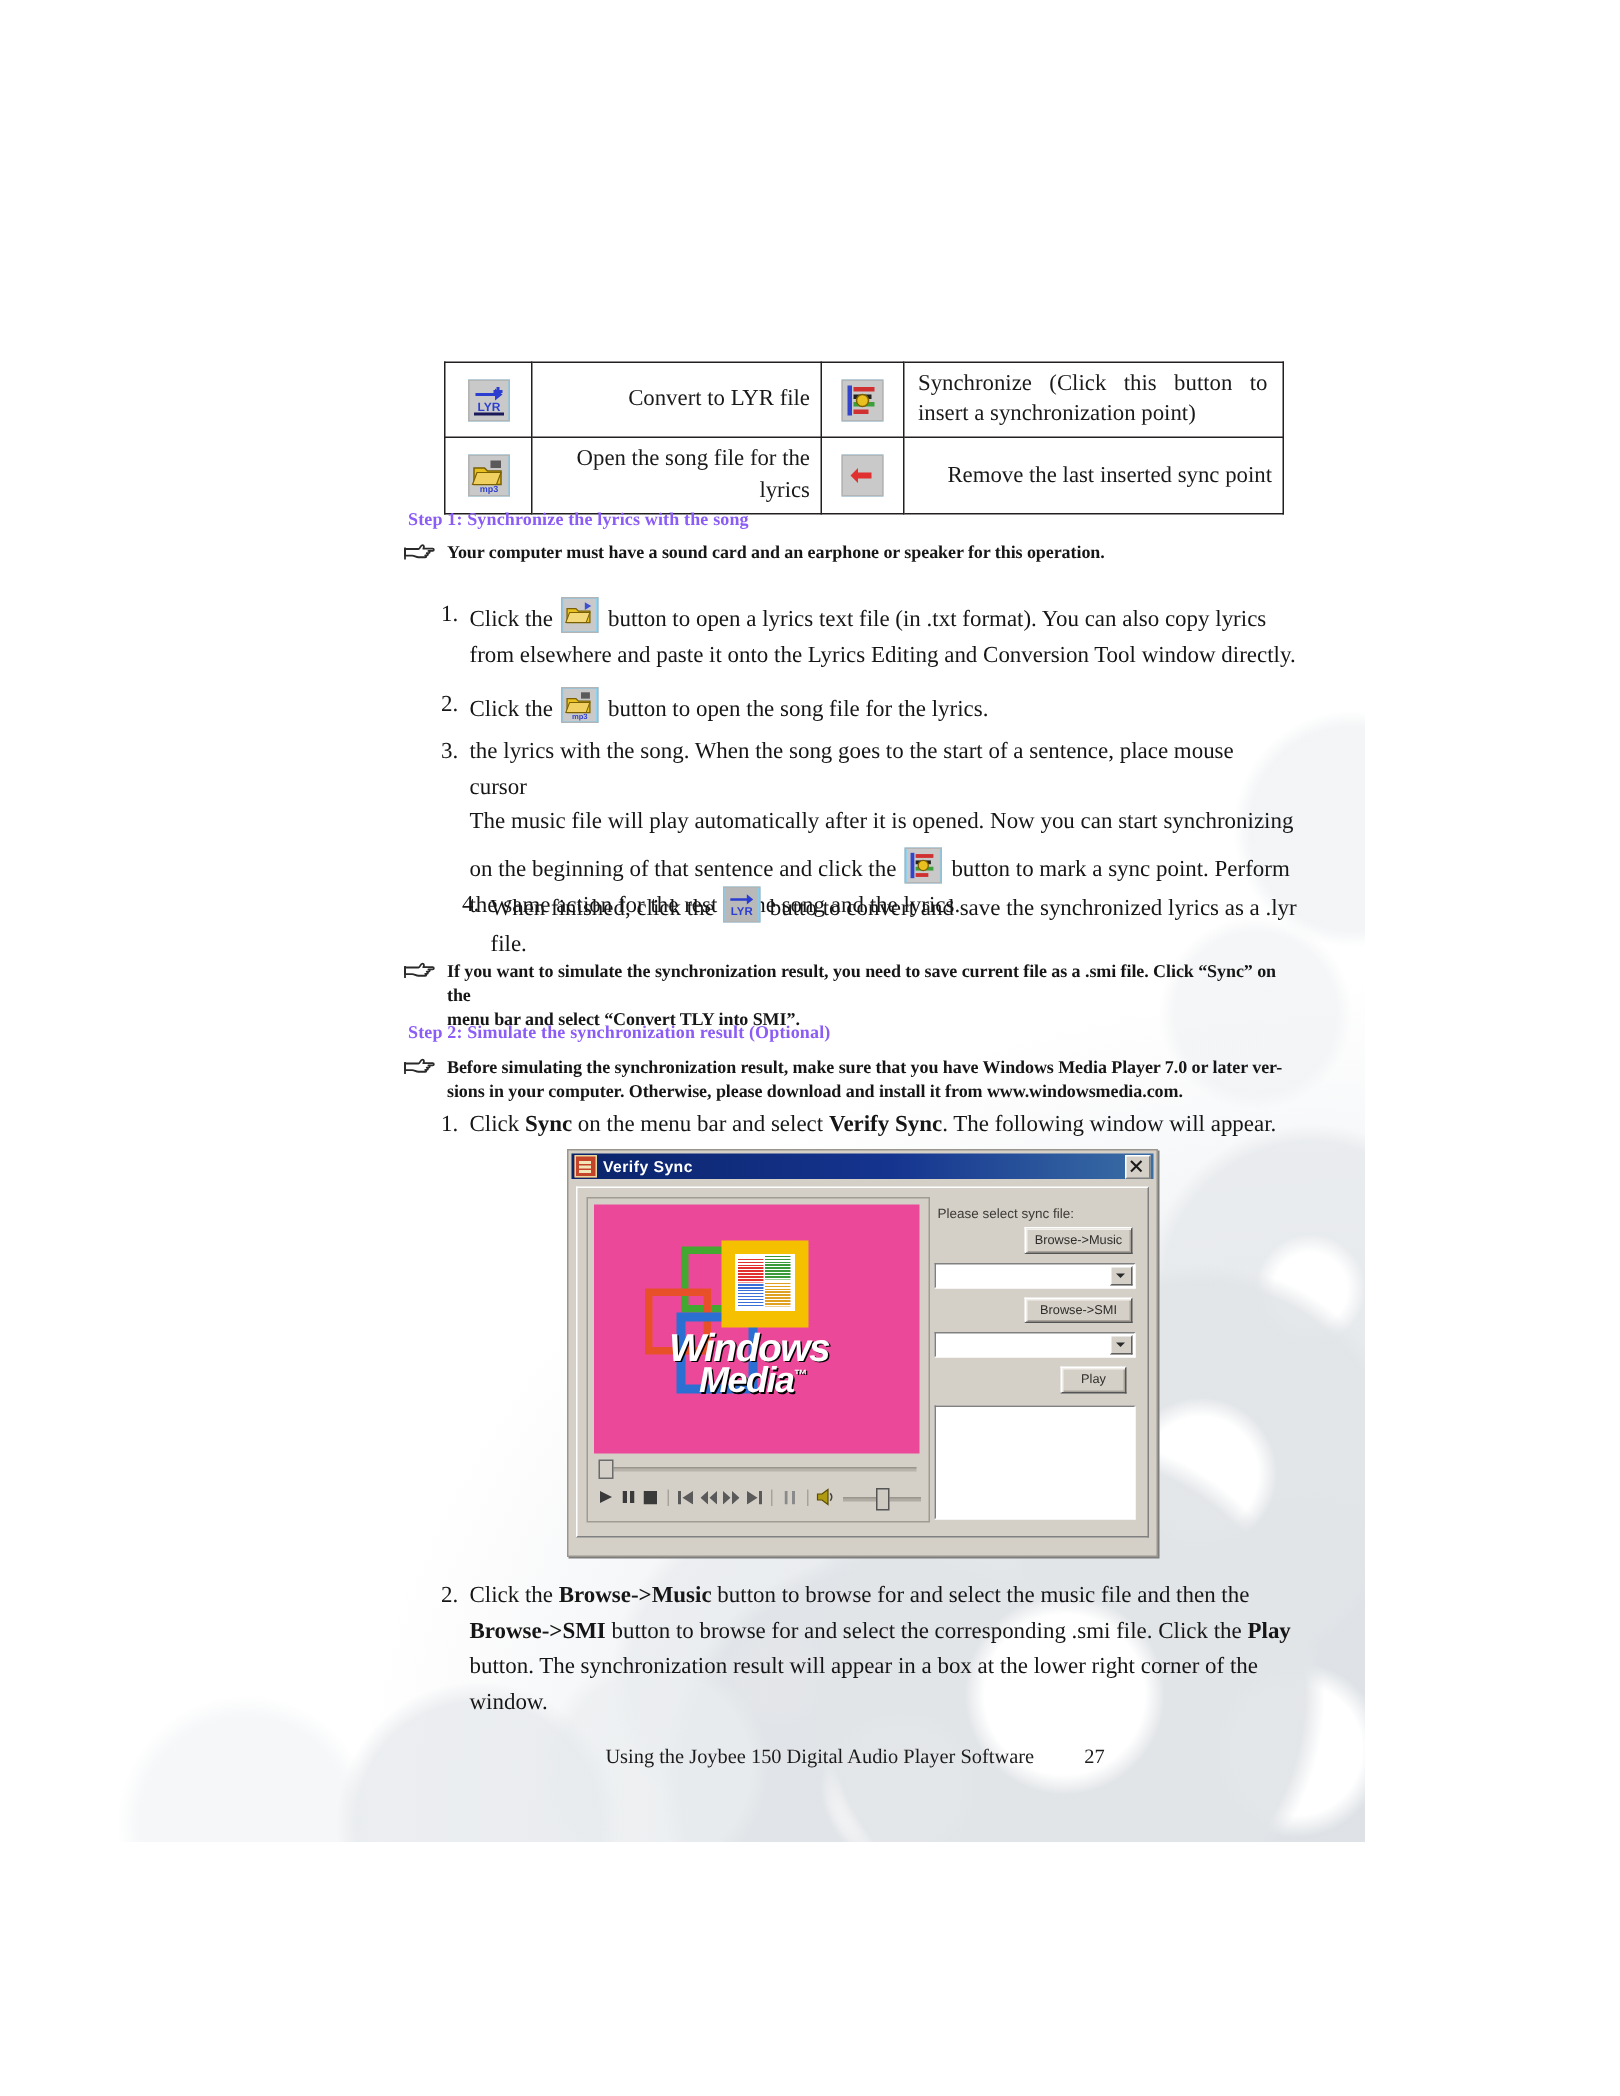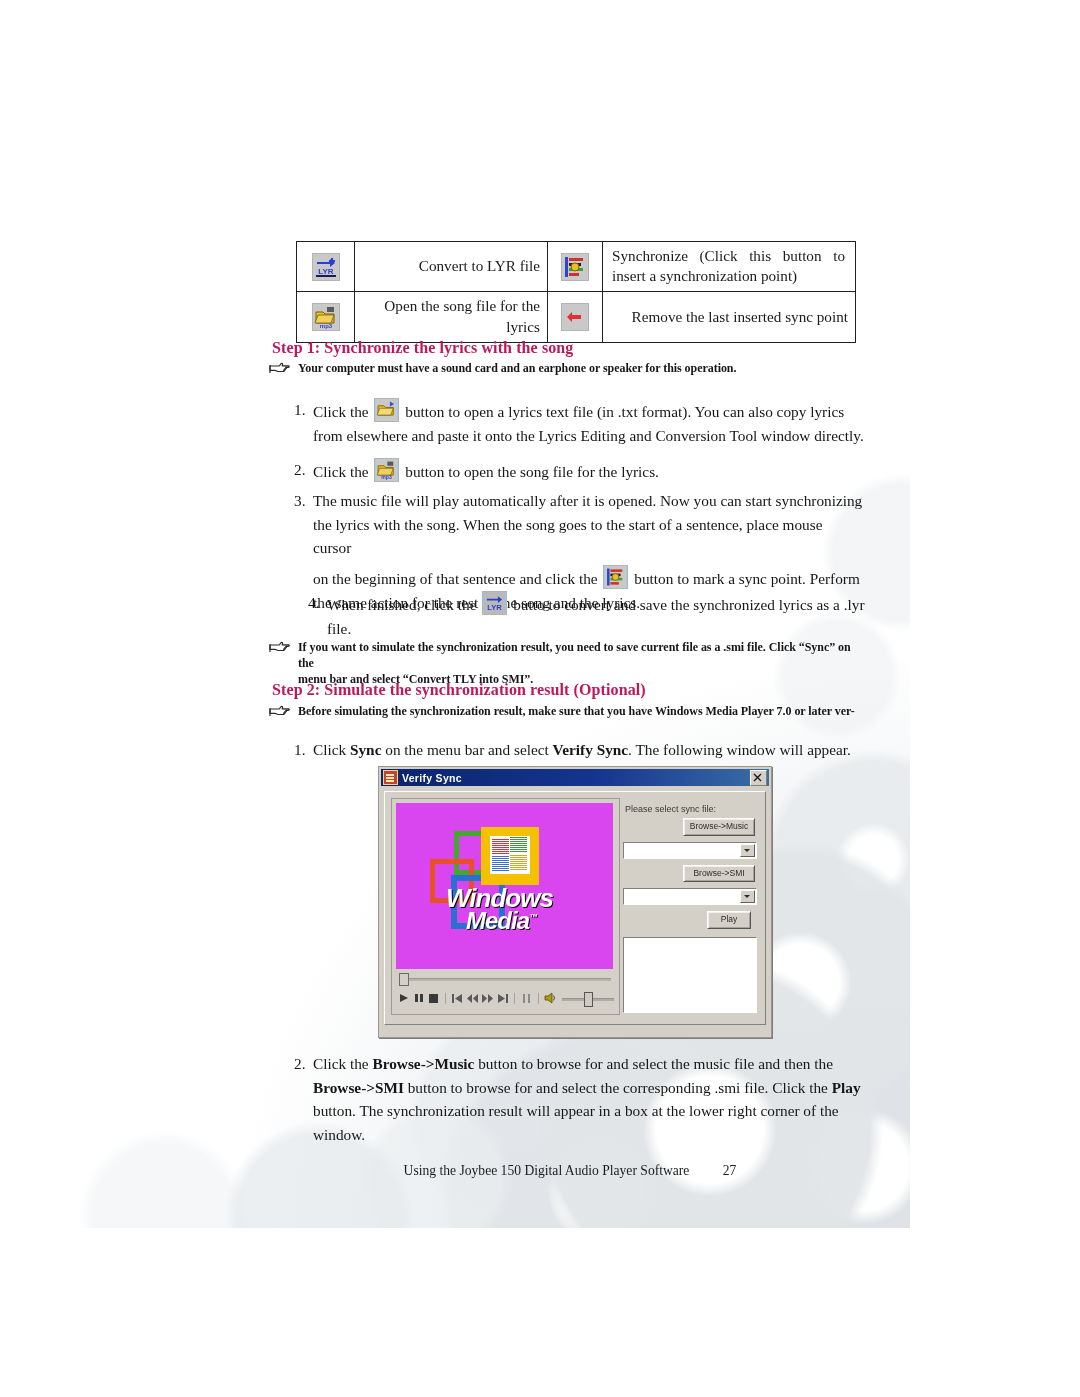--- a/index.html
+++ b/index.html
@@ -93,22 +93,22 @@
     vertical-align: -5px;
     margin: 0 2px;
   }
   .tb-ico svg { display: block; width: 100%; height: 100%; }
 
   
   .step-head {
     position: absolute;
     font-family: "Liberation Serif", serif;
     font-weight: bold;
-    font-size: 16px;
-    color: #be185d;
+    font-size: 12px;
+    color: #8b5cf6;
     letter-spacing: 0.1px;
   }
 
   
   .note {
     position: absolute;
     display: flex;
     align-items: flex-start;
   }
   .note .hand {
@@ -197,21 +197,21 @@
   #mp-pane {
     position: absolute;
     left: 6px; top: 6px;
     width: 227px; height: 215px;
     background: #d4d0c8;
     border: 1px solid #a09a92;
   }
   #mp-video {
     position: absolute; left: 4px; top: 4px;
     width: 217px; height: 166px;
-    background: #d946ef;
+    background: #ec4899;
     overflow: hidden;
   }
   
   #wm-logo { position: absolute; left: 28px; top: 22px; width: 160px; height: 118px; }
   #wm-logo .sq { position: absolute; border-style: solid; }
   #wm-logo .sq.green  { left: 30px; top: 6px;  width: 34px; height: 34px; border: 5px solid #43a82f; }
   #wm-logo .sq.orange { left: 6px;  top: 34px; width: 34px; height: 34px; border: 5px solid #e8502a; }
   #wm-logo .sq.blue   { left: 27px; top: 50px; width: 42px; height: 42px; border: 6px solid #2a6fd1; }
   #wm-logo .yellowbox {
     position: absolute; left: 57px; top: 2px;
@@ -457,22 +457,22 @@
           <text x="13" y="24" font-family="Liberation Sans, sans-serif" font-size="6" font-weight="bold" fill="#3344cc" text-anchor="middle">mp3</text>
         </svg>
       </span>
       <span>button to open the song file for the lyrics.</span>
     </span>
   </div>
 
   <div class="para" style="left:294px; top:489px; width:570px;">
     <span class="num">3.</span>
     <span class="body">
+      <span style="display:block">the lyrics with the song. When the song goes to the start of a sentence, place mouse cursor</span>
       <span>The music file will play automatically after it is opened. Now you can start synchronizing</span>
-      <span style="display:block">the lyrics with the song. When the song goes to the start of a sentence, place mouse cursor</span>
       <span style="display:block; margin-top:5px;">
         <span>on the beginning of that sentence and click the</span>
         <span class="tb-ico inline">
           <svg viewBox="0 0 26 26">
             <rect x="0" y="0" width="26" height="26" fill="#c9c9c9"></rect>
             <rect x="3" y="3" width="3" height="20" fill="#3344cc"></rect>
             <rect x="7" y="4" width="14" height="3" fill="#d03030"></rect>
             <rect x="7" y="9" width="12" height="3" fill="#222222"></rect>
             <rect x="7" y="14" width="14" height="3" fill="#3ba03b"></rect>
             <rect x="7" y="19" width="10" height="3" fill="#d03030"></rect>
@@ -518,20 +518,21 @@
 
   <div class="note" style="left:268px; top:704px; width:600px;">
     <span class="hand">
       <svg width="26" height="14" viewBox="0 0 26 14">
         <path d="M2 4 h9 c1.2 0 1.2 -2.6 2.6 -2.6 c1.3 0 1.2 1.6 0.6 2.4 h6.2 c1.1 0 1.1 1.5 0 1.5 h-2.8 c1.2 0 1.2 1.5 0 1.5 h-1.1 c1.1 0 1.1 1.4 0 1.4 h-1 c1 0 1 1.3 0 1.3 h-4.5 c-1.8 0 -2.6 -1.1 -4.2 -1.1 H2 z" fill="none" stroke="#2a2a2a" stroke-width="1.2" stroke-linejoin="round"></path>
         <path d="M2 3 v8" stroke="#2a2a2a" stroke-width="1.2"></path>
       </svg>
     </span>
     <span class="note-text">
       <span>Before simulating the synchronization result, make sure that you have Windows Media Player 7.0 or later ver-</span>
+      <span style="display:block">sions in your computer. Otherwise, please download and install it from www.windowsmedia.com.</span>
     </span>
   </div>
 
   <div class="para" style="left:294px; top:738px; width:575px;">
     <span class="num">1.</span>
     <span class="body"><span>Click </span><b>Sync</b><span> on the menu bar and select </span><b>Verify Sync</b><span>. The following window will appear.</span></span>
   </div>
 
   <div id="dialog">
     <div class="titlebar">

